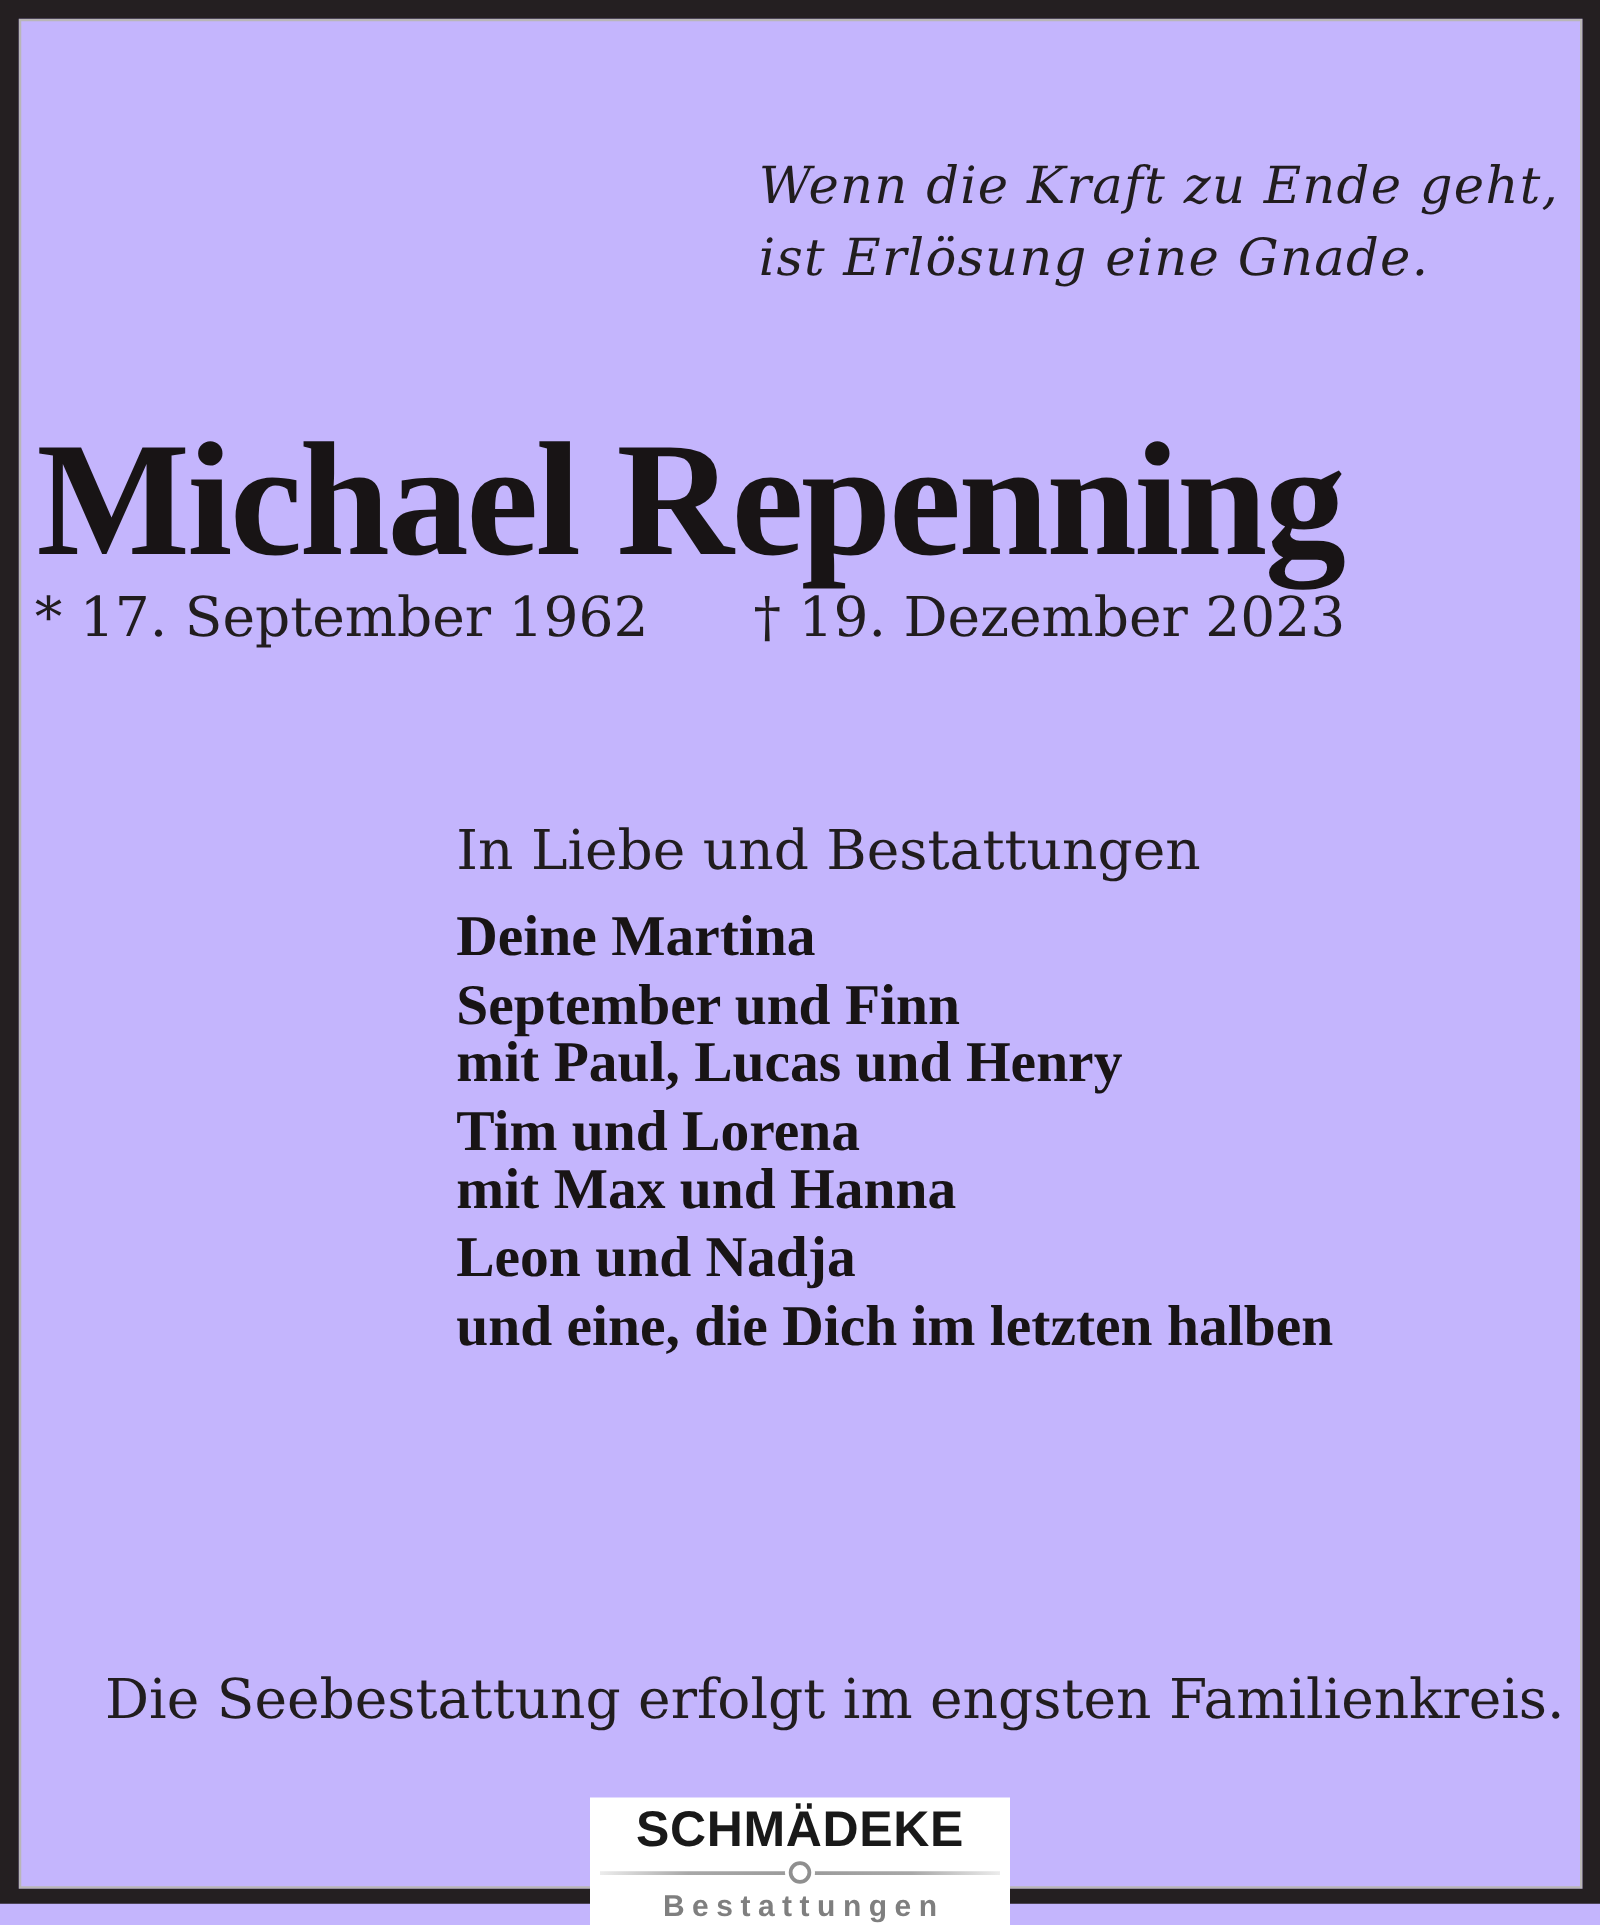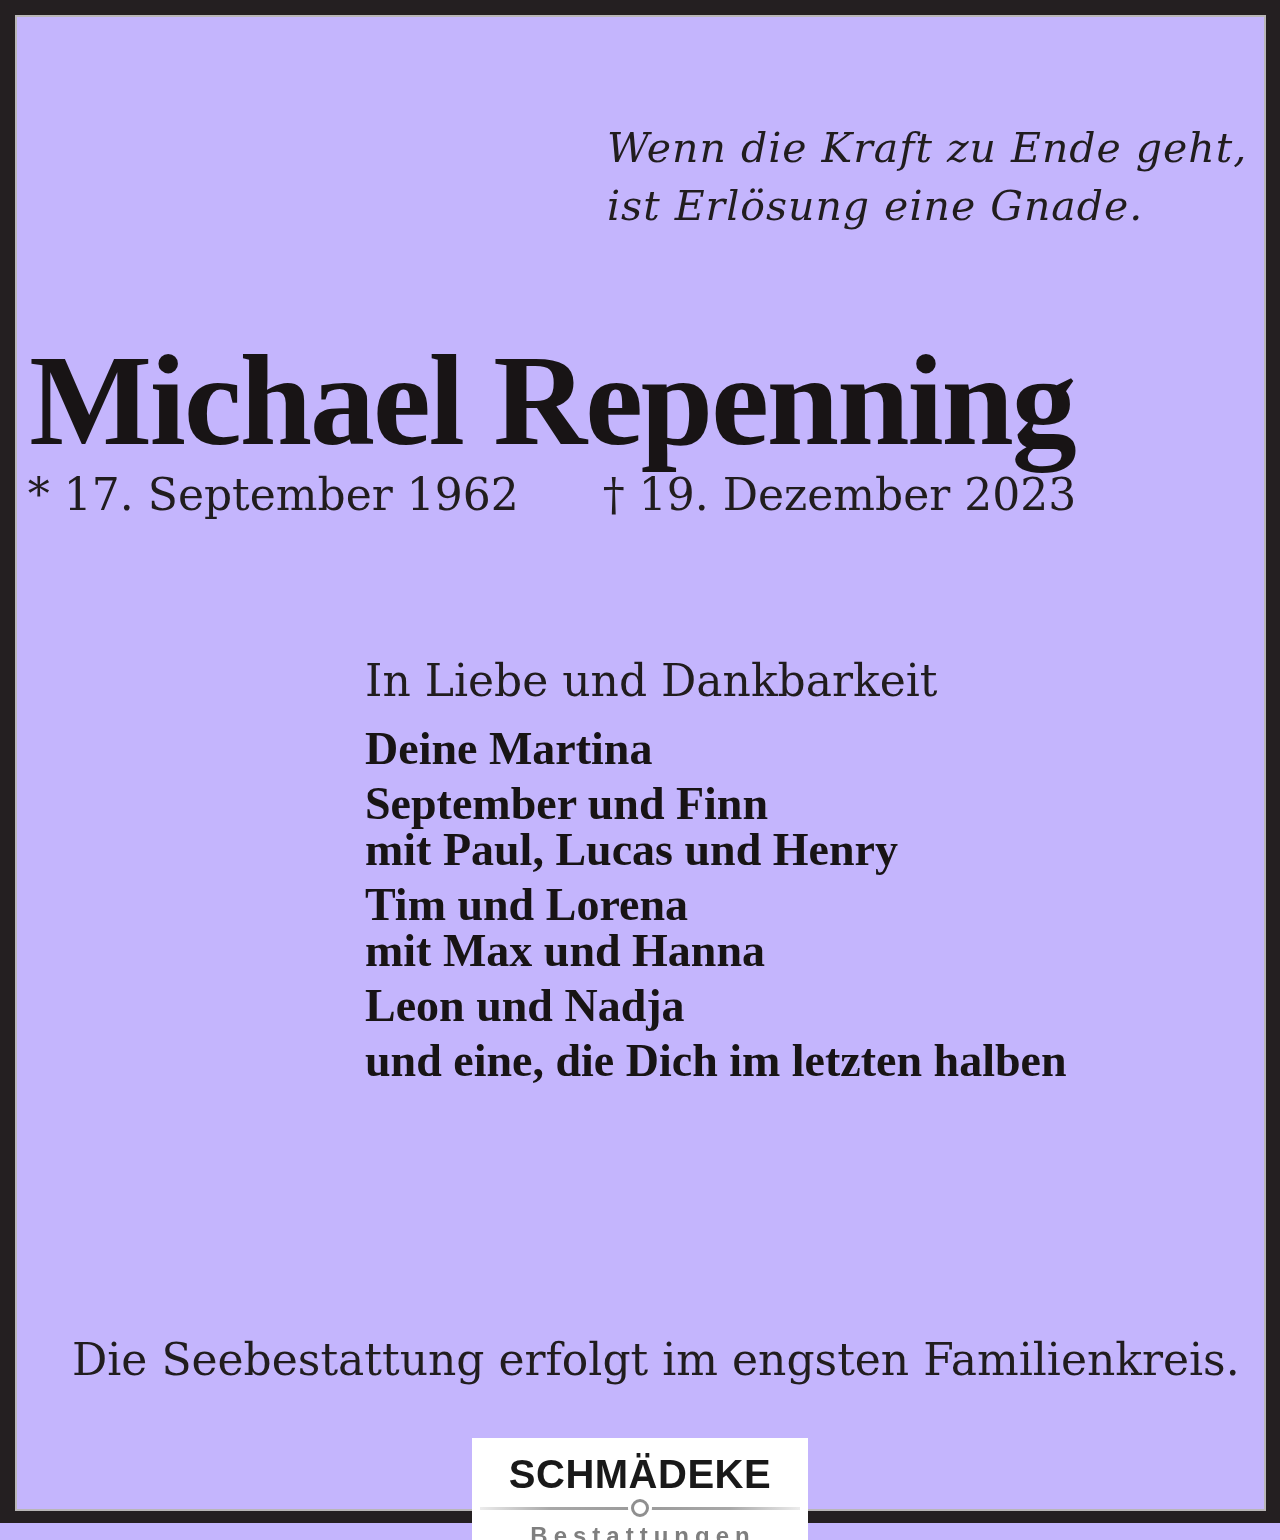--- a/index.html
+++ b/index.html
@@ -47,32 +47,32 @@
     font-size:44px; line-height:46px; color:#211d1e; white-space:nowrap;
   }
   .family .intro { margin-bottom:22px; }
   .family .group {
     font-family:Liberation Serif, serif; font-weight:bold;
     font-size:46px; line-height:46px; margin-bottom:9px;
     color:#181415;
   }
 
   .closing {
-    position:absolute; left:72px; top:1337px;
+    position:absolute; left:84px; top:1337px;
     font-size:44px; line-height:46px; color:#211d1e; white-space:nowrap;
   }
 
   
   .logo {
     position:absolute; left:472px; top:1438px; width:336px; height:102px;
     background:#ffffff; z-index:5; text-align:center;
     font-family:"Liberation Sans", sans-serif;
   }
   .logo-name {
-    margin-top:14px; font-size:40px; font-weight:bold;
+    margin-top:4px; font-size:40px; font-weight:bold;
     letter-spacing:0.5px; line-height:44px; color:#191919; white-space:nowrap;
   }
   .ornament { position:relative; height:22px; margin-top:1px; }
   .orn-line {
     position:absolute; left:8px; right:8px; top:10px; height:3px;
     background:linear-gradient(90deg,#ececec 0%, #a8a8a8 22%, #9a9a9a 50%, #a8a8a8 78%, #ececec 100%);
   }
   .orn-circle {
     position:absolute; left:50%; top:11px; transform:translate(-50%,-50%);
     width:18px; height:18px; box-sizing:border-box;
@@ -98,21 +98,21 @@
   </div>
 
   <h1 class="name">Michael Repenning</h1>
 
   <div class="dates">
     <span>* 17. September 1962</span>
     <span>† 19. Dezember 2023</span>
   </div>
 
   <div class="family">
-    <div class="intro">In Liebe und Dankbarkeit</div>
+    <div class="intro">In Liebe und Bestattungen</div>
 
     <div class="group">
       <div>Deine Martina</div>
     </div>
 
     <div class="group">
       <div>September und Finn</div>
       <div>mit Paul, Lucas und Henry</div>
     </div>
 

